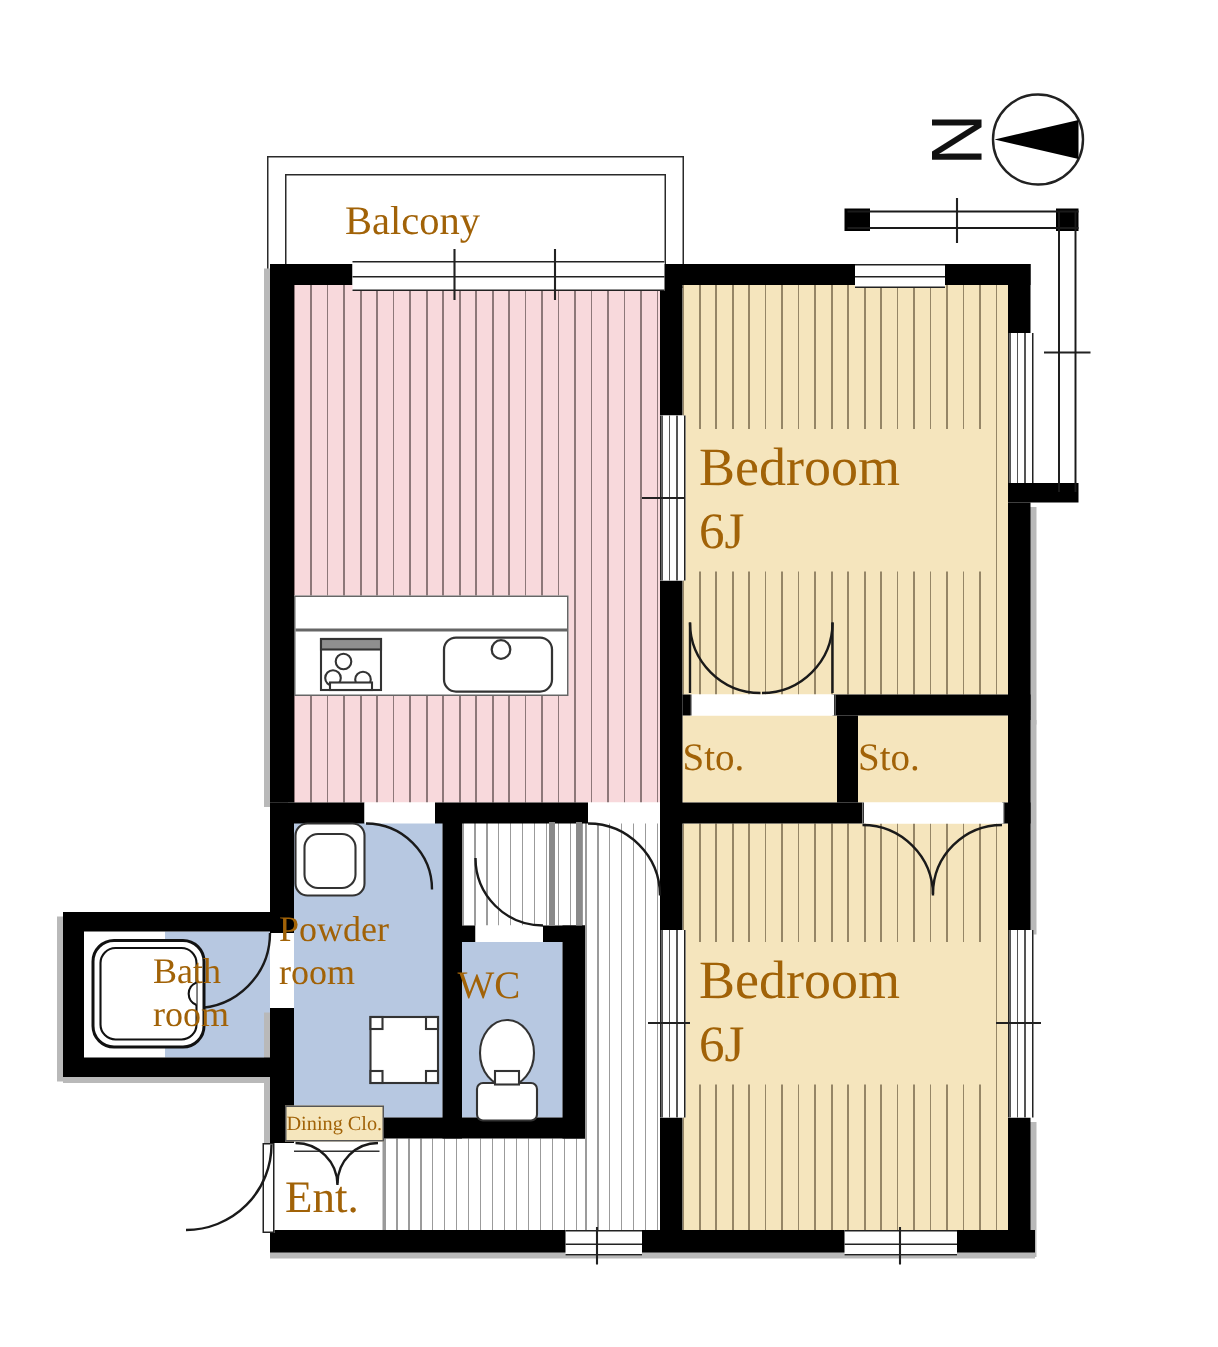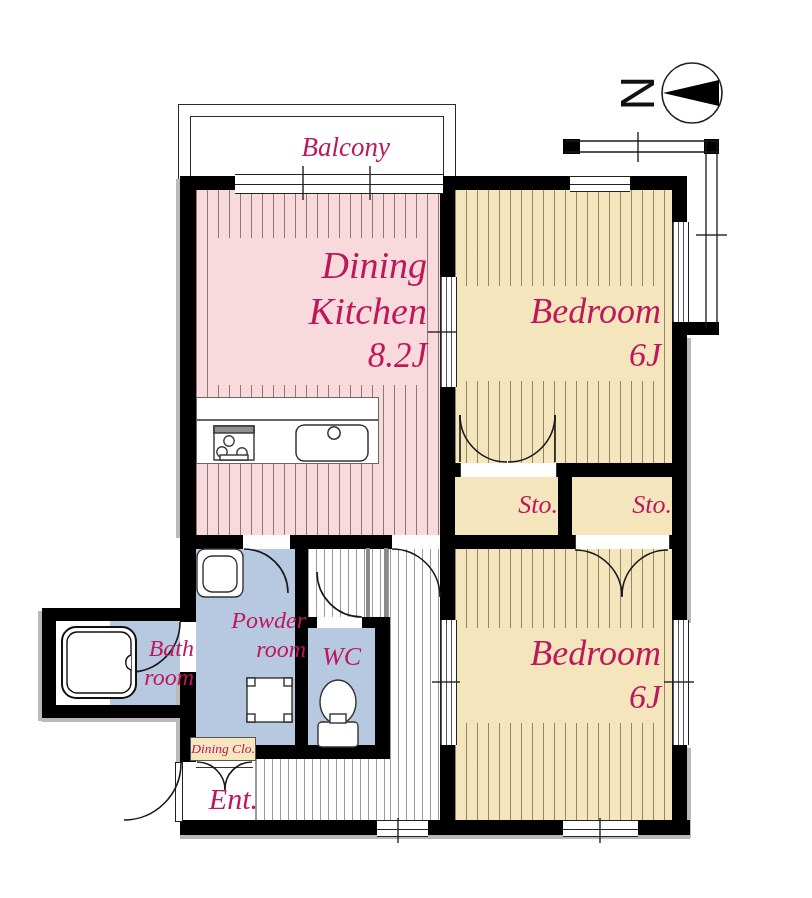--- a/index.html
+++ b/index.html
@@ -15,21 +15,21 @@
   .hwin{position:absolute;background:#fff;z-index:4;border-top:1.4px solid #222;border-bottom:1.4px solid #222;}
   .hwin .mid{position:absolute;left:0;right:0;top:50%;height:1.2px;background:#222;}
   .stripes-dk{background-color:var(--c-dining_kitchen_fill,#f8d9dc);
      background-image:repeating-linear-gradient(90deg,rgba(70,55,55,.6) 0,rgba(70,55,55,.6) 1px,transparent 1px,transparent 11px);}
   .stripes-bed{background-color:var(--c-bedroom_fill,#f5e5bd);
      background-image:repeating-linear-gradient(90deg,rgba(85,70,45,.6) 0,rgba(85,70,45,.6) 1px,transparent 1px,transparent 11px);}
   .solid-bed{background-color:var(--c-bedroom_fill,#f5e5bd);}
   .wet{background-color:var(--c-wet_area_fill,#b7c8e1);}
   .stripes-hall{background-color:#fff;
      background-image:repeating-linear-gradient(90deg,#9b9b9b 0,#9b9b9b 1px,transparent 1px,transparent 8px);}
-  .lbl{position:absolute;z-index:6;color:#be185d;font-style:italic;text-align:right;line-height:1.22;}
+  .lbl{position:absolute;z-index:6;color:#a16207;text-align:left;line-height:1.22;}
   .balc{position:absolute;border:1.5px solid #2a2a2a;z-index:1;background:#fff;}
   .balc-in{position:absolute;border:1px solid #2a2a2a;z-index:1;background:#fff;}
   #overlay{position:absolute;left:0;top:0;z-index:5;pointer-events:none;}
   .jamb{position:absolute;background:#8a8a8a;z-index:4;}
   .sh-b{box-shadow:0 4px 0 #b9b9b9;}
   .sh-l{box-shadow:-4px 3px 0 #b9b9b9;}
   .sh-r{box-shadow:4px 3px 0 #b9b9b9;}
 </style>
 </head>
 <body>
@@ -190,24 +190,20 @@
     </g>
     <g>
       <circle cx="692" cy="93" r="30" stroke="#222" stroke-width="1.6" fill="#fff"></circle>
       <polygon points="663,93 719,80 719,106" fill="#000"></polygon>
       <text x="637" y="93" transform="rotate(90,637,93)" font-family="Liberation Sans, sans-serif" font-size="48" fill="#111" text-anchor="middle" dominant-baseline="central">N</text>
     </g>
   </svg>
 
   <div class="lbl" style="left:230px;top:131px;width:160px;font-size:27px;">Balcony</div>
 
-  <div class="lbl" style="left:213px;top:238px;width:214px;font-size:38px;background:var(--c-dining_kitchen_fill,#f8d9dc);padding:4px 0 8px;">
-    <div>Dining Kitchen</div>
-    <div style="font-size:35px;">8.2J</div>
-  </div>
 
   <div class="lbl" style="left:466px;top:286px;width:195px;font-size:36px;background:var(--c-bedroom_fill,#f5e5bd);padding:4px 0 6px;">
     <div>Bedroom</div>
     <div style="font-size:34px;">6J</div>
   </div>
 
   <div class="lbl" style="left:466px;top:628px;width:195px;font-size:36px;background:var(--c-bedroom_fill,#f5e5bd);padding:4px 0 6px;">
     <div>Bedroom</div>
     <div style="font-size:34px;">6J</div>
   </div>

